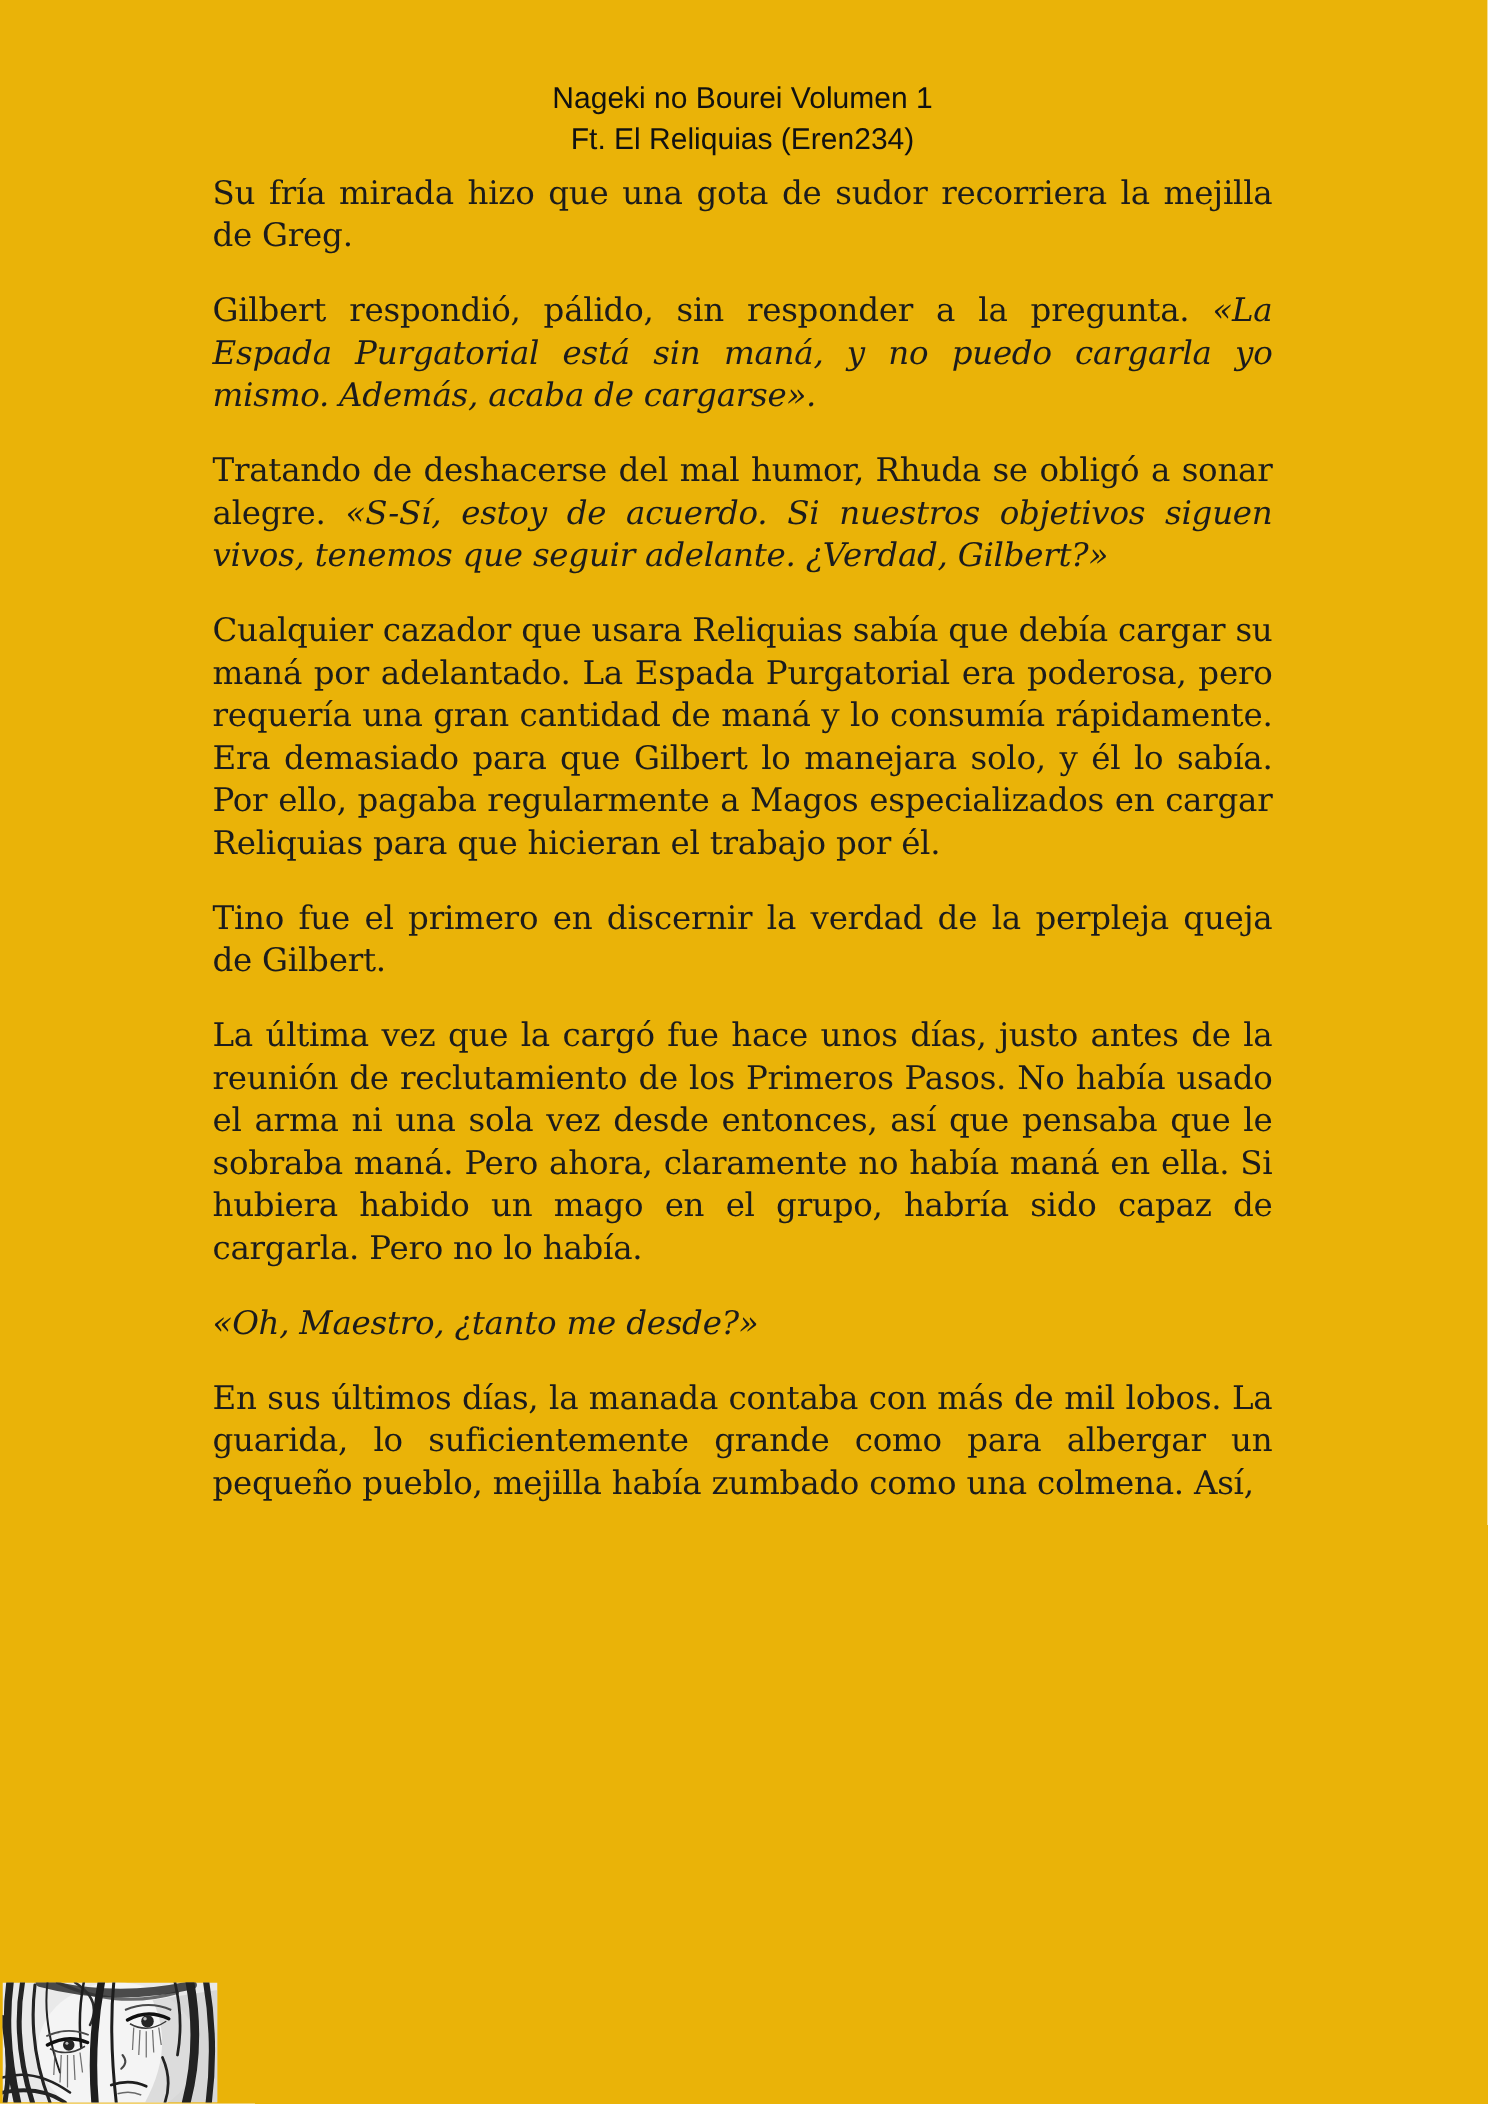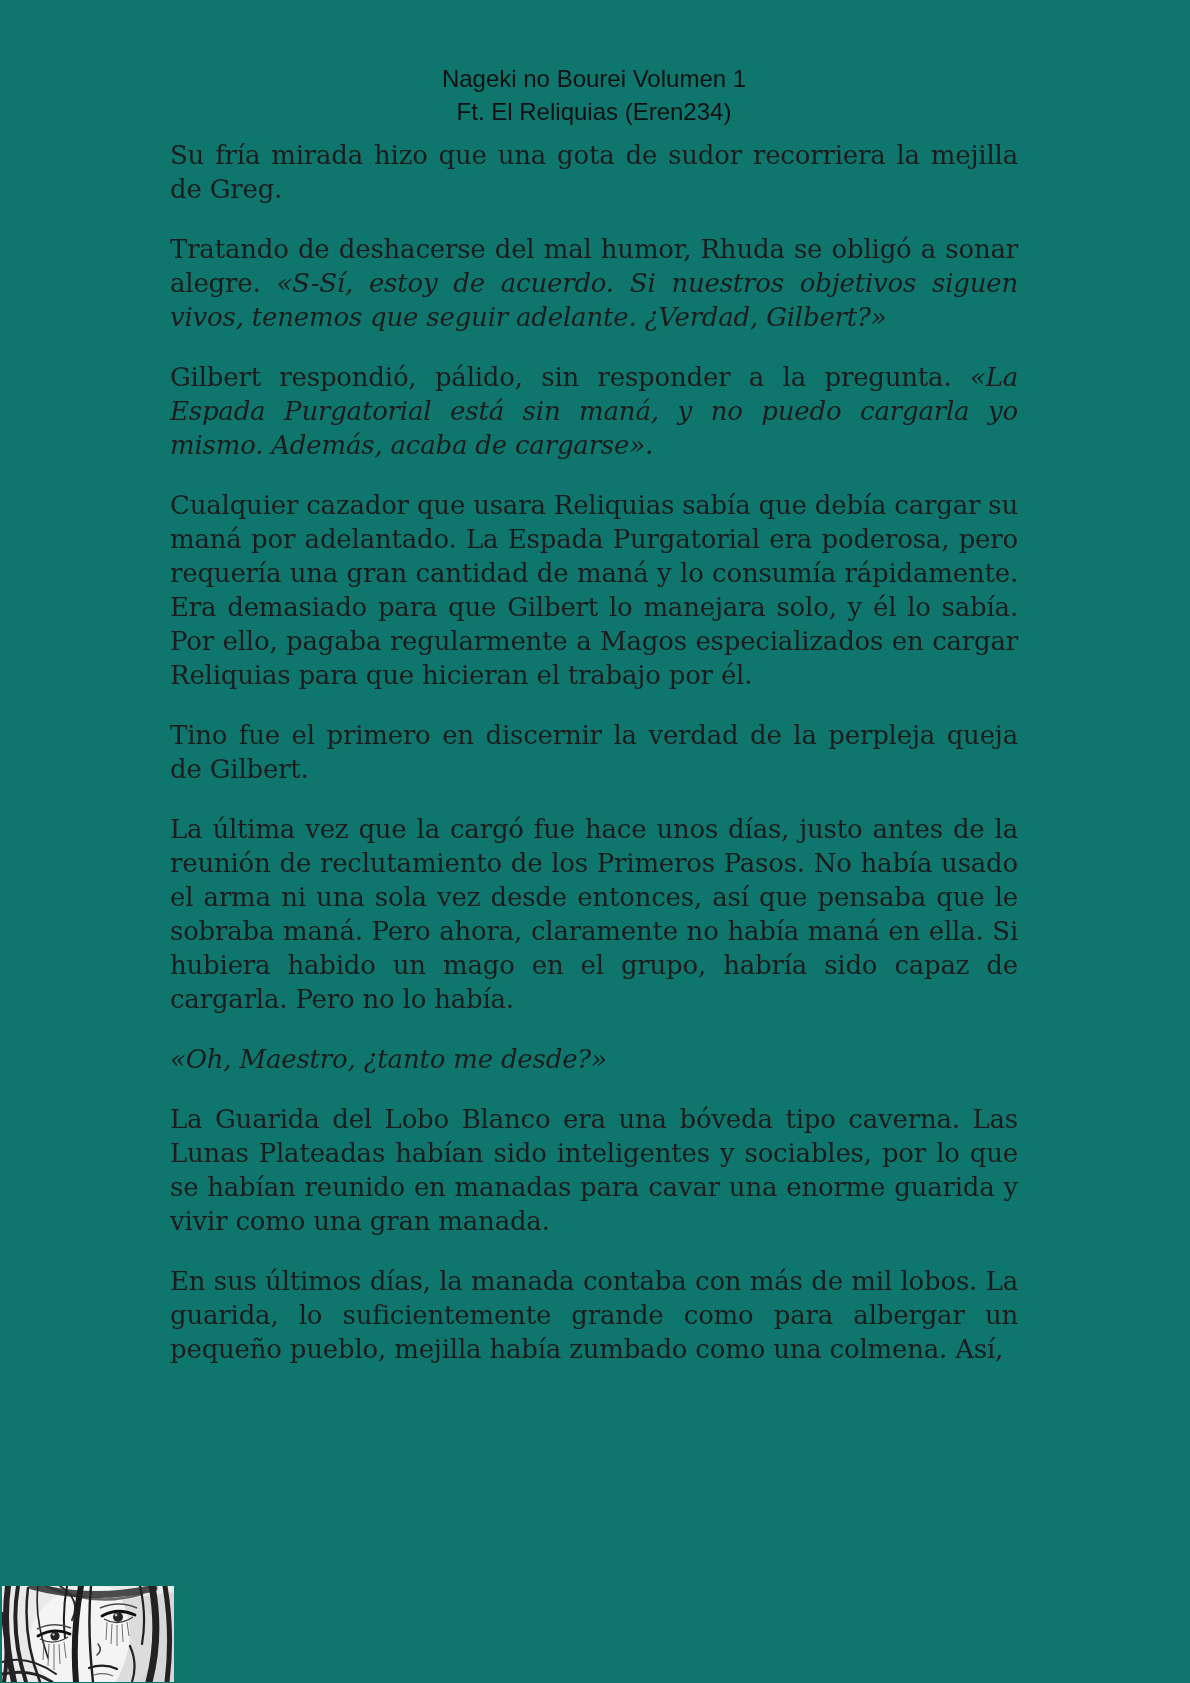--- a/index.html
+++ b/index.html
@@ -1,20 +1,20 @@
 <!DOCTYPE html>
 <html><head>
 <meta charset="utf-8">
 <style>
   html, body { margin: 0; padding: 0; background: #ffffff; }
   .page {
     position: relative;
     width: 1190px;
     height: 1683px;
-    background: #0f766e;
+    background: #eab308;
     overflow: hidden;
     color: #1c1c1c;
     font-family: "DejaVu Serif", serif;
   }
   .content {
     position: absolute;
     left: 170px;
     top: 62px;
     width: 848px;
   }
@@ -50,35 +50,34 @@
 <div class="page">
   <div class="content">
 
     <div class="doc-header">
       <span class="hline">Nageki no Bourei Volumen 1</span>
       <span class="hline">Ft. El Reliquias (Eren234)</span>
     </div>
 
     <p class="para"><span>Su fría mirada hizo que una gota de sudor recorriera la mejilla de Greg.</span></p>
 
+    <p class="para"><span>Gilbert respondió, pálido, sin responder a la pregunta. </span><span class="it">«La Espada Purgatorial está sin maná, y no puedo cargarla yo mismo. Además, acaba de cargarse».</span></p>
+
     <p class="para"><span>Tratando de deshacerse del mal humor, Rhuda se obligó a sonar alegre. </span><span class="it">«S-Sí, estoy de acuerdo. Si nuestros objetivos siguen vivos, tenemos que seguir adelante. ¿Verdad, Gilbert?»</span></p>
-
-    <p class="para"><span>Gilbert respondió, pálido, sin responder a la pregunta. </span><span class="it">«La Espada Purgatorial está sin maná, y no puedo cargarla yo mismo. Además, acaba de cargarse».</span></p>
 
 
     <p class="para"><span>Cualquier cazador que usara Reliquias sabía que debía cargar su maná por adelantado. La Espada Purgatorial era poderosa, pero requería una gran cantidad de maná y lo consumía rápidamente. Era demasiado para que Gilbert lo manejara solo, y él lo sabía. Por ello, pagaba regularmente a Magos especializados en cargar Reliquias para que hicieran el trabajo por él.</span></p>
 
     <p class="para"><span>Tino fue el primero en discernir la verdad de la perpleja queja de Gilbert.</span></p>
 
     <p class="para"><span>La última vez que la cargó fue hace unos días, justo antes de la reunión de reclutamiento de los Primeros Pasos. No había usado el arma ni una sola vez desde entonces, así que pensaba que le sobraba maná. Pero ahora, claramente no había maná en ella. Si hubiera habido un mago en el grupo, habría sido capaz de cargarla. Pero no lo había.</span></p>
 
     <p class="para"><span class="it">«Oh, Maestro, ¿tanto me desde?»</span></p>
 
 
-    <p class="para"><span>La Guarida del Lobo Blanco era una bóveda tipo caverna. Las Lunas Plateadas habían sido inteligentes y sociables, por lo que se habían reunido en manadas para cavar una enorme guarida y vivir como una gran manada.</span></p>
 
     <p class="para"><span>En sus últimos días, la manada contaba con más de mil lobos. La guarida, lo suficientemente grande como para albergar un pequeño pueblo, mejilla había zumbado como una colmena. Así,</span></p>
 
   </div>
 
   <div class="illustration">
     <svg viewBox="0 0 172 96" preserveAspectRatio="none">
       <rect width="172" height="96" fill="#e9e9e9"></rect>
       <ellipse cx="92" cy="54" rx="64" ry="54" fill="#f4f4f4"></ellipse>
       <path d="M120 14 Q138 52 114 96 L172 96 L172 6 Z" fill="#c9c9c9" opacity="0.55"></path>

